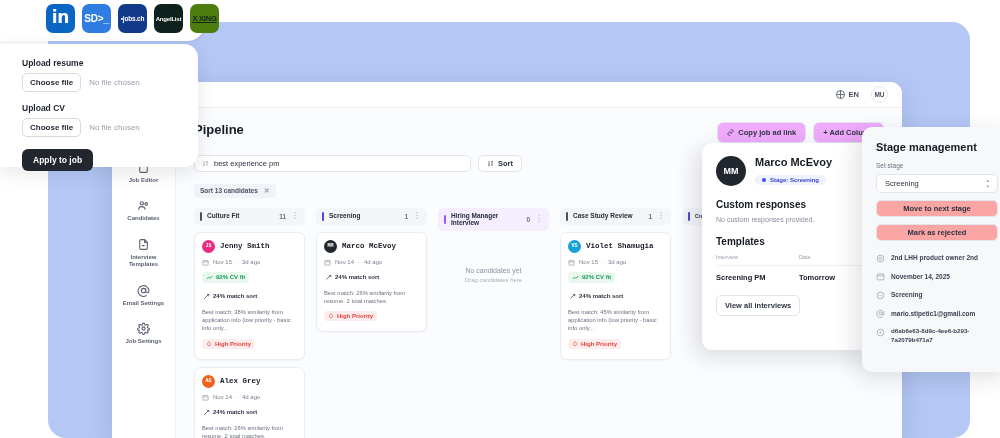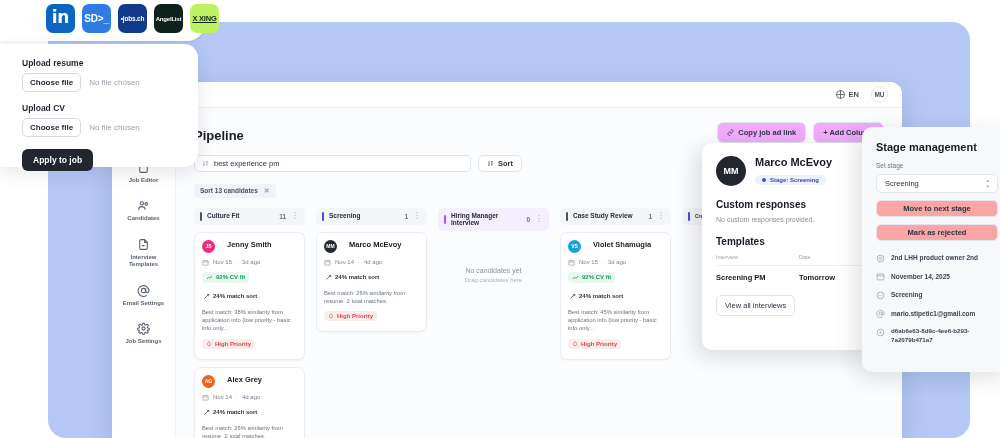--- a/index.html
+++ b/index.html
@@ -29,21 +29,21 @@
     width:29px; height:29px; border-radius:7px; flex:0 0 auto;
     display:flex; align-items:center; justify-content:center;
     font-size:8px; font-weight:700; color:#fff; letter-spacing:-.2px;
     overflow:hidden;
   }
   .int-li { background:#0a66c2; font-size:17px; font-weight:700;
             font-family:"DejaVu Sans", sans-serif; line-height:1; padding-bottom:2px;}
   .int-sd { background:#2f7de1; font-size:10px; }
   .int-jobs { background:#123a8a; font-size:6.5px; }
   .int-al  { background:#0e211d; font-size:6px; }
-  .int-xing{ background:#bef264; color:#14281a; font-size:7.5px;text-decoration:underline; }
+  .int-xing{ background:#4d7c0f; color:#14281a; font-size:7.5px;text-decoration:underline; }
 
   
   .upload-card {
     position:absolute; left:0px; top:44px; width:198px; height:123px;
     background:#fff; border-radius:0 14px 14px 0;
     box-shadow: 0 6px 18px rgba(16,24,40,.10);
     padding:14px 16px 12px 22px; z-index:45;
   }
   .up-label { font-size:8.5px; font-weight:700; color:#1f2430; margin-bottom:5px; }
   .up-row { display:flex; align-items:center; gap:8px; margin-bottom:11px; }
@@ -93,21 +93,21 @@
   }
   .side-item.active { background:#eef2fe; }
   .side-item.active .side-label { color:#3558e8; }
   .side-label { font-size:6px; color:#5b6271; text-align:center; line-height:1.25; font-weight:600; }
   .side-ico { width:13px; height:13px; color:#5b6271; display:block; }
   .side-item.active .side-ico { color:#3558e8; }
 
   
   .content { position:absolute; left:64px; right:0; top:26px; bottom:0; padding:14px 18px 0 18px;
              background:#fbfcfe; }
-  .content-head { display:flex; align-items:flex-end;gap:48px; }
+  .content-head { display:flex; align-items:flex-start;gap:48px; }
   .page-title { font-size:13px; font-weight:700; color:#171b24; }
   .head-actions { margin-left:auto; display:flex; gap:7px; }
   .hbtn {
     border:1px solid #e0e4ec; background:#f0abfc; border-radius:6px;
     font-size:7.5px; font-weight:700; color:#2c3342; padding:5px 9px;
     display:flex; align-items:center; gap:4px; white-space:nowrap;
   }
 
   .search-row { display:flex; align-items:center; gap:7px; margin-top:12px; }
   .search-box {
@@ -139,21 +139,21 @@
   .col-bar { width:2px; height:9px; border-radius:1px; background:#4b5260; flex:0 0 auto; }
   .col-name { font-size:6.5px; font-weight:700; color:#262c38; line-height:1.22; }
   .col-count { margin-left:auto; font-size:6.5px; color:#6a7180; font-weight:600; }
   .col-dots { font-size:8px; color:#9aa1ad; letter-spacing:0; line-height:.6; }
 
   .card {
     background:#fff; border:1px solid #e9ecf3; border-radius:7px;
     padding:7px 7px 8px 7px; margin-top:7px;
     box-shadow:0 1px 2px rgba(16,24,40,.04);
   }
-  .card-top { display:flex; align-items:flex-start; gap:12px; }
+  .card-top { display:flex; align-items:center; gap:5px;font-family:Liberation Mono, monospace; }
   .av { width:13px;height:13px;border-radius:50%;color:#fff;font-size:5px;font-weight:700;
         display:flex;align-items:center;justify-content:center; flex:0 0 auto;}
   .cand-name { font-size:7.5px; font-weight:700; color:#171b24; }
   .meta { display:flex; align-items:center; gap:4px; margin-top:6px;
           font-size:6px; color:#7b8290; }
   .badge {
     display:inline-flex; align-items:center; gap:3px; border-radius:4px;
     font-size:6px; font-weight:700; padding:2px 4px; margin-top:6px;
   }
   .b-green { background:#e8f8ee; color:#1a9b55; }
@@ -184,21 +184,21 @@
   .d-dot { width:4px;height:4px;border-radius:50%; background:#4f46e5; }
   .d-h2 { font-size:10px; font-weight:700; color:#171b24; margin-top:13px; }
   .d-sub { font-size:7px; color:#878d9a; margin-top:6px; }
   .itable { margin-top:7px; }
   .ithead { display:flex; font-size:5.5px; color:#9aa1ad; padding-bottom:5px; }
   .itrow { display:flex; font-size:7.5px; font-weight:700; color:#171b24;
            border-top:1px solid #eef0f5; padding:7px 0 8px 0; }
   .itc1 { width:83px; } .itc2 { width:70px; }
   .view-all {
     display:inline-block; border:1px solid #e0e4ec; background:#fff; border-radius:5px;
-    font-size:7.5px; font-weight:400; color:#2c3342; padding:5px 8px; margin-top:5px;
+    font-size:7.5px; font-weight:700; color:#2c3342; padding:5px 8px; margin-top:5px;
   }
 
   
   .stagepanel {
     position:absolute; left:862px; top:127px; width:150px; height:245px;
     background:#f7f8fa; border-radius:10px 0 0 10px;
     box-shadow:-6px 6px 22px rgba(16,24,40,.13);
     padding:14px 14px 0 14px; z-index:60;
   }
   .sp-title { font-size:11px; font-weight:700; color:#171b24; }

